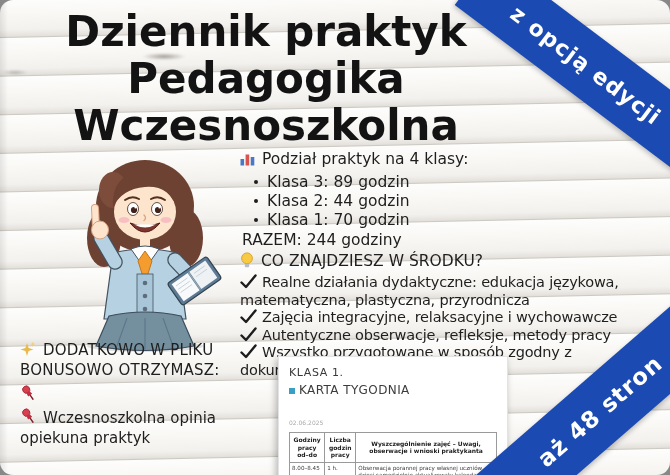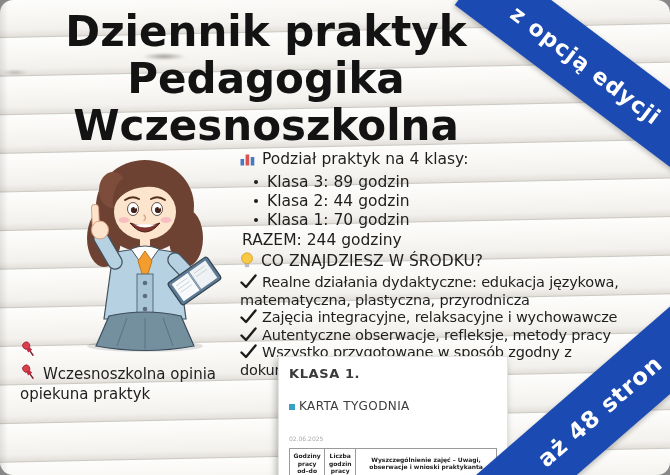--- a/index.html
+++ b/index.html
@@ -49,21 +49,21 @@
 
   
   .bonus{position:absolute;left:20px;top:341px;width:252px;z-index:2;}
   .b-head{font-size:15px;line-height:19.5px;margin-bottom:5px;letter-spacing:0.2px;}
   .b-item{font-size:15px;line-height:20px;margin-bottom:3px;}
 
   
   .doc{position:absolute;left:278px;top:356px;width:230px;height:130px;z-index:3;
     background:#fff;border:1px solid #e3e3e3;box-shadow:-2px 3px 7px rgba(0,0,0,.28);
     padding:9px 10px;box-sizing:border-box;}
-  .doc-title{font-size:13px;color:#3a3a3a;letter-spacing:.6px;margin-bottom:18px;font-weight:bold;}
+  .doc-title{font-size:11px;color:#3a3a3a;letter-spacing:.6px;margin-bottom:4px;}
   .doc-section{font-size:12px;font-weight:normal;color:#3c3c3c;letter-spacing:.4px;margin-bottom:22px;}
   .doc-square{display:inline-block;width:6px;height:6px;background:#37a0c4;margin-right:4px;vertical-align:0px;}
   .doc-date{font-size:6px;color:#a9a9a9;margin-bottom:6px;}
   .doc table{width:100%;border-collapse:collapse;table-layout:fixed;}
   .doc th,.doc td{border:1px solid #9a9a9a;}
   .doc th{font-size:6px;line-height:7.5px;font-weight:bold;color:#222;padding:3px 1px;text-align:center;}
   .doc td{font-size:5.6px;line-height:6.8px;color:#3b3b3b;padding:2.5px 2px;vertical-align:top;text-align:left;}
   .c1{width:17%;} .c2{width:15%;} .c3{width:68%;}
 </style>
 </head>
@@ -181,20 +181,26 @@
       </svg><span>Autentyczne obserwacje, refleksje, metody pracy</span>
     </div>
     <div class="check-item row">
       <svg class="check" width="17" height="15" viewBox="0 0 17 15">
         <path d="M1.5 8.5 L6 13 L15.5 1.5" stroke="#1d1d1d" stroke-width="2.4" fill="none" stroke-linecap="round" stroke-linejoin="round"></path>
       </svg><span>Wszystko przygotowane w sposób zgodny z dokumentacją szkolną</span>
     </div>
   </div>
 
   <div class="bonus">
+    <div class="b-head">
+      <svg class="icon" width="16" height="16" viewBox="0 0 16 16">
+        <path d="M7 2 L8.6 6.9 L13.5 8.5 L8.6 10.1 L7 15 L5.4 10.1 L0.5 8.5 L5.4 6.9 Z" fill="#e9b94e"></path>
+        <path d="M12.8 0.5 L13.5 2.4 L15.4 3.1 L13.5 3.8 L12.8 5.7 L12.1 3.8 L10.2 3.1 L12.1 2.4 Z" fill="#f0cd77"></path>
+      </svg><span>DODATKOWO W PLIKU BONUSOWO OTRZYMASZ:</span>
+    </div>
     <div class="b-item">
       <svg class="icon" width="16" height="17" viewBox="0 0 16 17">
         <g transform="rotate(-35 8 8)">
           <circle cx="8.5" cy="4.2" r="3.6" fill="#d8404f" stroke="#a32737" stroke-width="0.8"></circle>
           <path d="M6.7 7.2 L10.3 7.2 L11 11 L6 11 Z" fill="#c23043"></path>
           <path d="M8.5 11 L8.5 16" stroke="#7d1f2b" stroke-width="1.4" stroke-linecap="round"></path>
         </g>
       </svg>
     </div>
     <div class="b-item">

